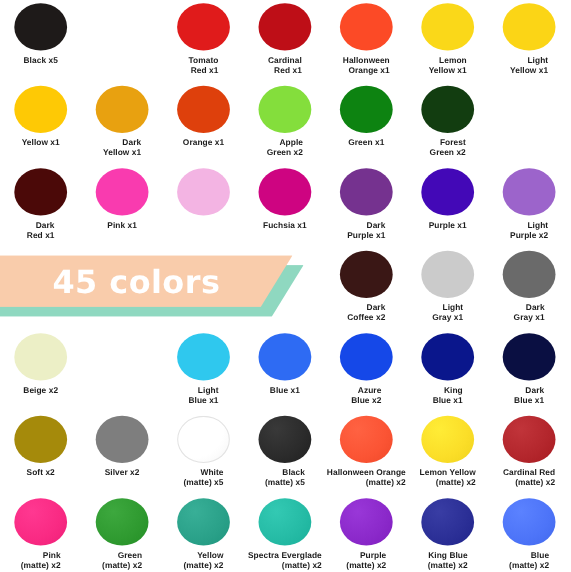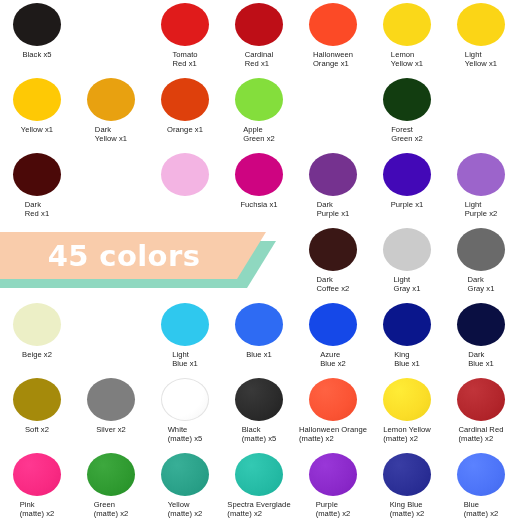--- a/index.html
+++ b/index.html
@@ -40,24 +40,25 @@
 
   .swatch-dot.outlined {
     box-shadow: inset 0 0 0 1px #e3e3e3;
   }
 
   .swatch-label {
     margin-top: 4px;
     font-size: 7.6px;
     line-height: 9.4px;
     color: #1c1c1c;
-    text-align: left;
+    text-align: right;
     letter-spacing: 0.05px;
     white-space: pre-line;
     font-family: "Liberation Sans", "DejaVu Sans", sans-serif;
+    font-weight: bold;
   }
 
   
   #banner {
     position: absolute;
     left: 0;
     top: 232px;
     width: 276px;
     height: 56px;
     pointer-events: none;
@@ -140,29 +141,37 @@
     </div>
     <div class="swatch-cell" style="left: 148px; top: 78px;">
       <div class="swatch-dot" style="background: rgb(222, 64, 12);"></div>
       <div class="swatch-label">Orange x1</div>
     </div>
     <div class="swatch-cell" style="left: 222px; top: 78px;">
       <div class="swatch-dot" style="background: rgb(132, 222, 60);"></div>
       <div class="swatch-label">Apple
 Green x2</div>
     </div>
+    <div class="swatch-cell" style="left: 296px; top: 78px;">
+      <div class="swatch-dot" style="background: rgb(13, 131, 17);"></div>
+      <div class="swatch-label">Green x1</div>
+    </div>
     <div class="swatch-cell" style="left: 370px; top: 78px;">
       <div class="swatch-dot" style="background: rgb(18, 61, 16);"></div>
       <div class="swatch-label">Forest
 Green x2</div>
     </div>
     <div class="swatch-cell" style="left: 0px; top: 153px;">
       <div class="swatch-dot" style="background: rgb(75, 9, 8);"></div>
       <div class="swatch-label">Dark
 Red x1</div>
+    </div>
+    <div class="swatch-cell" style="left: 74px; top: 153px;">
+      <div class="swatch-dot" style="background: rgb(249, 59, 175);"></div>
+      <div class="swatch-label">Pink x1</div>
     </div>
     <div class="swatch-cell" style="left: 148px; top: 153px; gap: 31px;">
       <div class="swatch-dot" style="background: rgb(243, 180, 227);"></div>
       <div class="swatch-label">Soft
 Pink x2</div>
     </div>
     <div class="swatch-cell" style="left: 222px; top: 153px;">
       <div class="swatch-dot" style="background: rgb(206, 4, 129);"></div>
       <div class="swatch-label">Fuchsia x1</div>
     </div>

